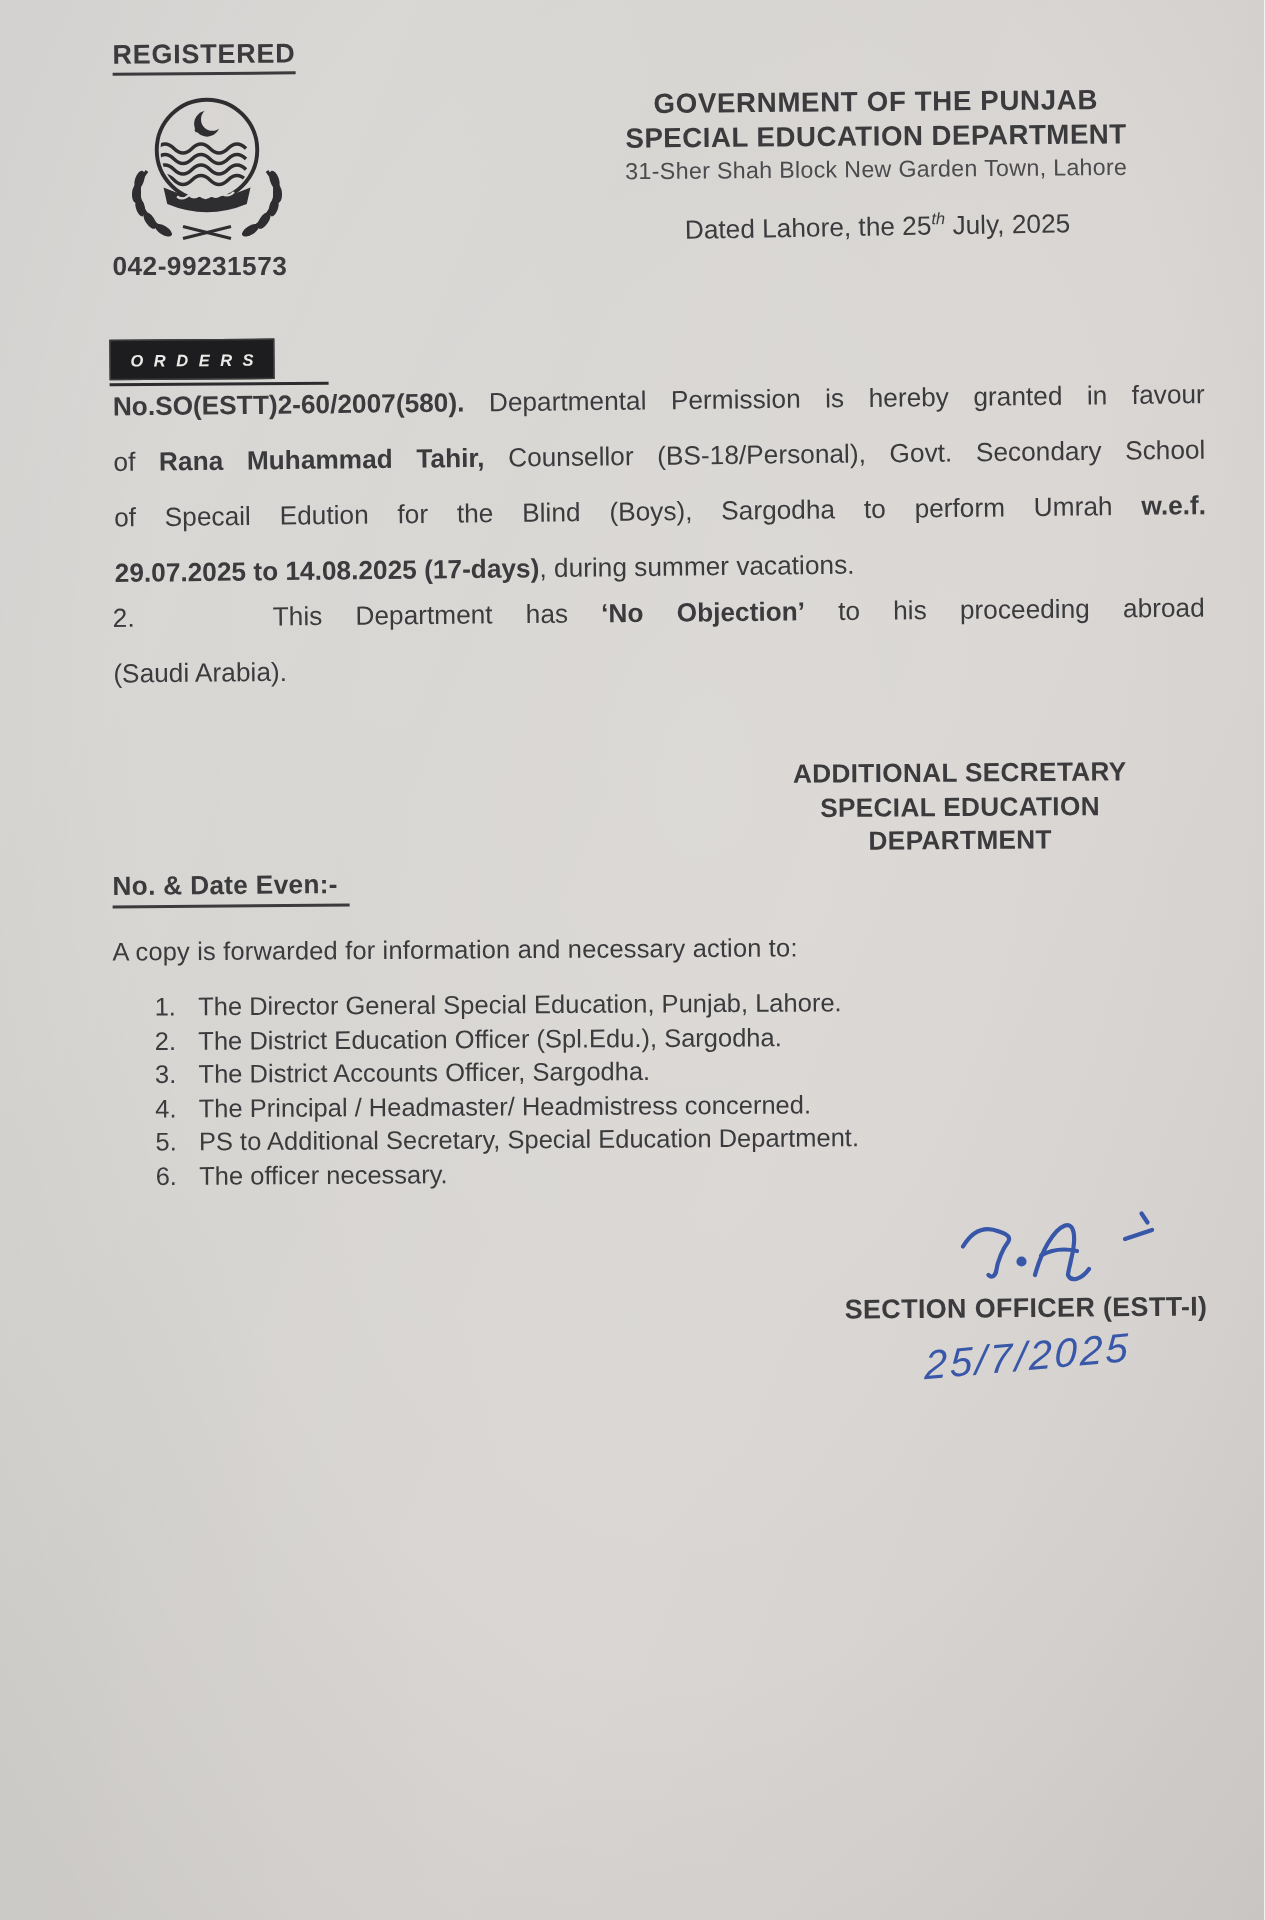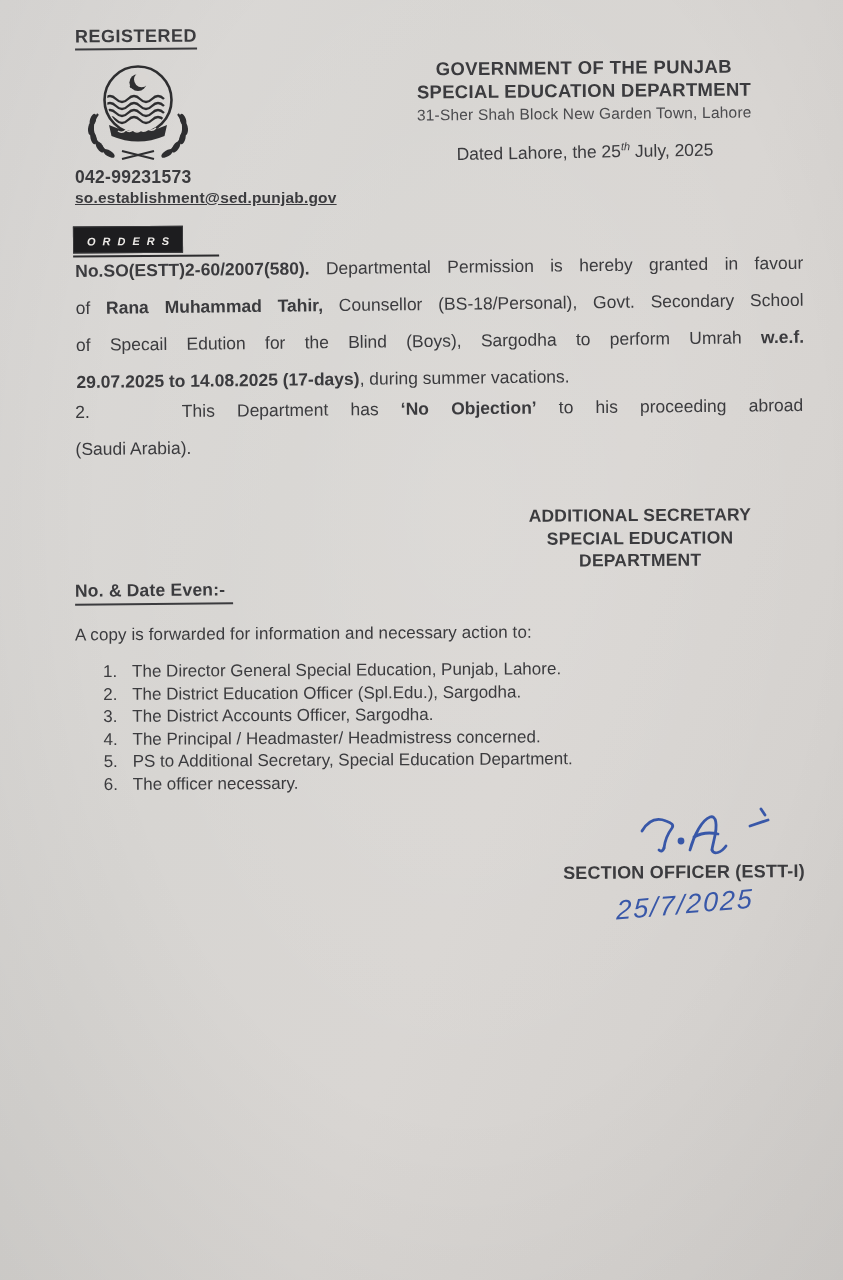--- a/index.html
+++ b/index.html
@@ -139,21 +139,20 @@
         <ellipse cx="107" cy="62" rx="3" ry="6.4" transform="rotate(-18 107 62)"></ellipse>
         <ellipse cx="109" cy="71" rx="3" ry="6.4" transform="rotate(-4 109 71)"></ellipse>
         <ellipse cx="106.5" cy="80" rx="3" ry="6.4" transform="rotate(14 106.5 80)"></ellipse>
         <ellipse cx="100" cy="89" rx="3" ry="6.4" transform="rotate(34 100 89)"></ellipse>
         <ellipse cx="91" cy="95.5" rx="3" ry="6.4" transform="rotate(58 91 95.5)"></ellipse>
       </g>
     </svg>
   </div>
 
   <div class="abs phone">042-99231573</div>
-  <div class="abs email">so.establishment@sed.punjab.gov</div>
 
   <div class="abs hdr">
     <div class="hdr-l1">GOVERNMENT OF THE PUNJAB</div>
     <div class="hdr-l2">SPECIAL EDUCATION DEPARTMENT</div>
     <div class="hdr-addr">31-Sher Shah Block New Garden Town, Lahore</div>
   </div>
 
   <div class="abs dateline"><span>Dated Lahore, the 25</span><sup>th</sup><span> July, 2025</span></div>
 
   <div class="abs orders-wrap">

